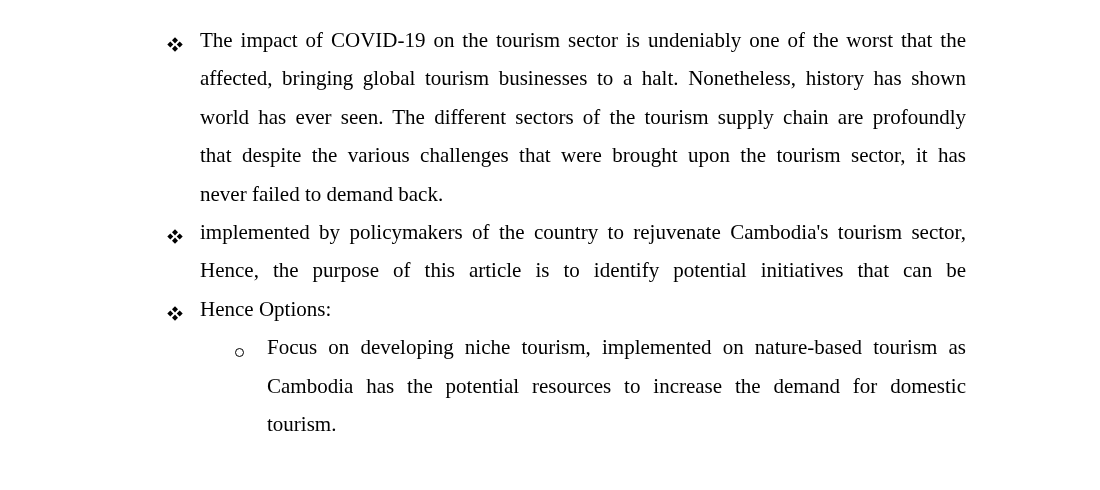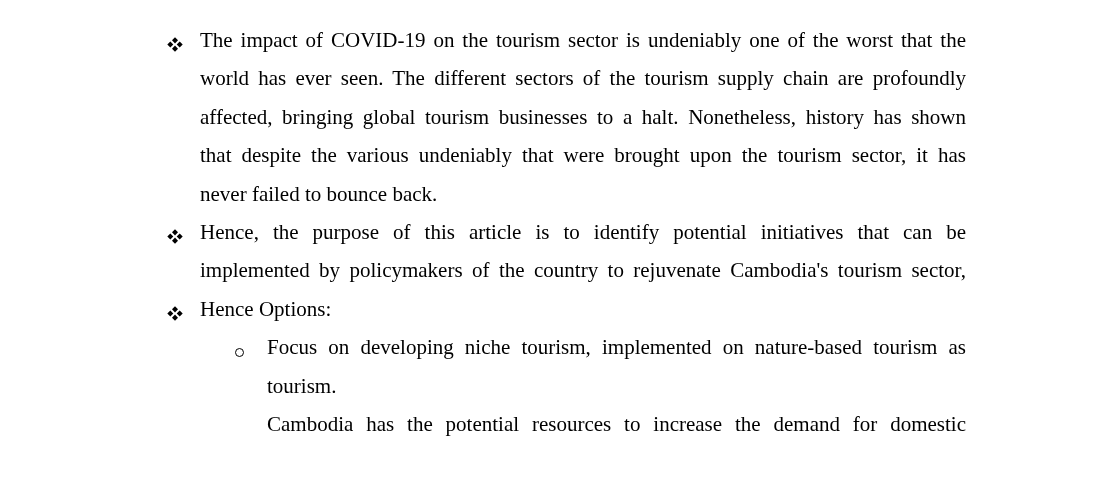--- a/index.html
+++ b/index.html
@@ -69,48 +69,48 @@
       <div class="item lvl1">
         <span class="marker">
           <svg width="16" height="15" viewBox="0 0 16 15" xmlns="http://www.w3.org/2000/svg">
             <path fill="#000" d="M8 0.2 L11 3.3 L8 6.4 L5 3.3 Z"></path>
             <path fill="#000" d="M3.3 4.4 L6.3 7.5 L3.3 10.6 L0.3 7.5 Z"></path>
             <path fill="#000" d="M12.7 4.4 L15.7 7.5 L12.7 10.6 L9.7 7.5 Z"></path>
             <path fill="#000" d="M8 8.6 L11 11.7 L8 14.8 L5 11.7 Z"></path>
           </svg>
         </span>
         <div class="line just">The impact of COVID-19 on the tourism sector is undeniably one of the worst that the</div>
+        <div class="line just">affected, bringing global tourism businesses to a halt. Nonetheless, history has shown</div>
         <div class="line just">world has ever seen. The different sectors of the tourism supply chain are profoundly</div>
-        <div class="line just">affected, bringing global tourism businesses to a halt. Nonetheless, history has shown</div>
-        <div class="line just">that despite the various undeniably that were brought upon the tourism sector, it has</div>
-        <div class="line last">never failed to bounce back.</div>
+        <div class="line just">that despite the various challenges that were brought upon the tourism sector, it has</div>
+        <div class="line last">never failed to demand back.</div>
       </div>
       <div class="item lvl1">
         <span class="marker">
           <svg width="16" height="15" viewBox="0 0 16 15" xmlns="http://www.w3.org/2000/svg">
             <path fill="#000" d="M8 0.2 L11 3.3 L8 6.4 L5 3.3 Z"></path>
             <path fill="#000" d="M3.3 4.4 L6.3 7.5 L3.3 10.6 L0.3 7.5 Z"></path>
             <path fill="#000" d="M12.7 4.4 L15.7 7.5 L12.7 10.6 L9.7 7.5 Z"></path>
             <path fill="#000" d="M8 8.6 L11 11.7 L8 14.8 L5 11.7 Z"></path>
           </svg>
         </span>
+        <div class="line just">implemented by policymakers of the country to rejuvenate Cambodia's tourism sector,</div>
         <div class="line just">Hence, the purpose of this article is to identify potential initiatives that can be</div>
-        <div class="line just">implemented by policymakers of the country to rejuvenate Cambodia's tourism sector,</div>
       </div>
       <div class="item lvl1">
         <span class="marker">
           <svg width="16" height="15" viewBox="0 0 16 15" xmlns="http://www.w3.org/2000/svg">
             <path fill="#000" d="M8 0.2 L11 3.3 L8 6.4 L5 3.3 Z"></path>
             <path fill="#000" d="M3.3 4.4 L6.3 7.5 L3.3 10.6 L0.3 7.5 Z"></path>
             <path fill="#000" d="M12.7 4.4 L15.7 7.5 L12.7 10.6 L9.7 7.5 Z"></path>
             <path fill="#000" d="M8 8.6 L11 11.7 L8 14.8 L5 11.7 Z"></path>
           </svg>
         </span>
         <div class="line last">Hence Options:</div>
       </div>
       <div class="item lvl2">
         <span class="marker circle"></span>
         <div class="line just">Focus on developing niche tourism, implemented on nature-based tourism as</div>
+        <div class="line just">Cambodia has the potential resources to increase the demand for domestic</div>
         <div class="line last">tourism.</div>
-        <div class="line just">Cambodia has the potential resources to increase the demand for domestic</div>
       </div>
     </div>
 </div>
 
 </body></html>

